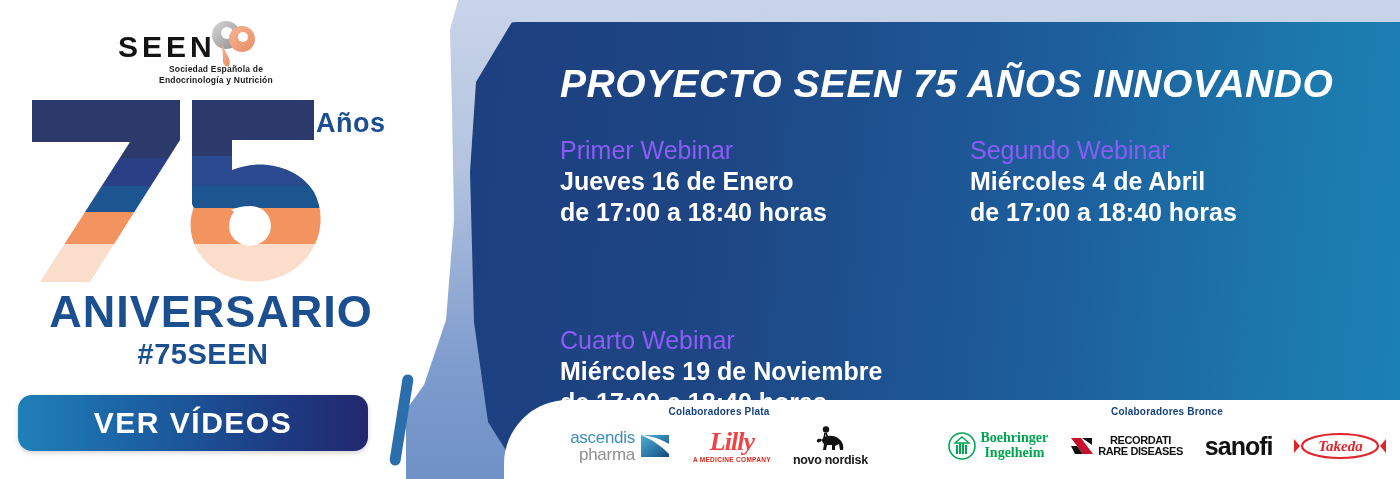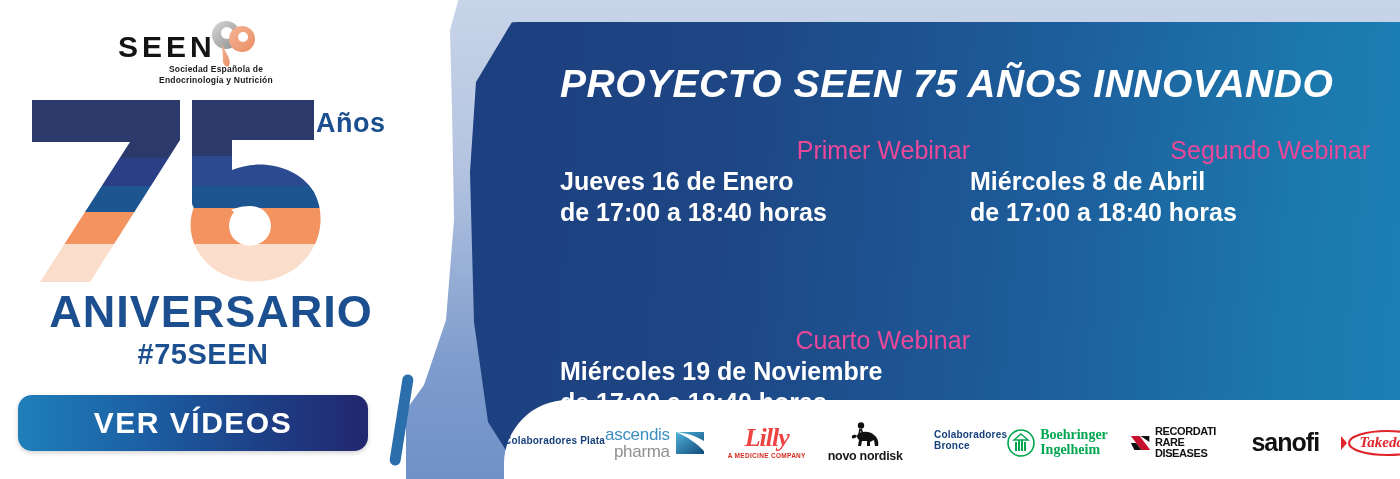--- a/index.html
+++ b/index.html
@@ -65,31 +65,31 @@
   }
 
   
   .title{
     position:absolute;left:560px;top:62px;width:800px;
     font-size:39px;font-weight:700;font-style:italic;color:#ffffff;
     letter-spacing:.5px;white-space:nowrap;
   }
   .webinars{position:absolute;left:560px;top:136px;width:810px;}
   .wgrid{display:grid;grid-template-columns:410px 400px;grid-row-gap:98px;}
-  .w-name{font-size:25px;font-weight:400;color:#ec4899;line-height:1.12;text-align:right;}
+  .w-name{font-size:25px;font-weight:400;color:#8b5cf6;line-height:1.12;}
   .w-date{font-size:25px;font-weight:700;color:#ffffff;line-height:1.24;margin-top:2px;}
   .w-time{font-size:25px;font-weight:700;color:#ffffff;line-height:1.24;}
 
   
   .sponsors{
     position:absolute;left:504px;top:400px;width:896px;height:79px;
     background:#ffffff;border-top-left-radius:64px;
     display:flex;
   }
-  .sp-col{flex:1;display:flex;flex-direction:row;align-items:center;padding-top:6px;}
+  .sp-col{flex:1;display:flex;flex-direction:column;align-items:center;padding-top:6px;text-align:center;}
   .sp-col.silver{flex:0 0 430px;}
   .sp-col.bronze{flex:1;}
   .sp-head{font-size:10px;font-weight:700;color:#16407c;letter-spacing:.2px;margin-bottom:5px;}
   .sp-row{display:flex;align-items:center;gap:22px;height:48px;}
 
   .logo-ascendis{display:flex;align-items:center;gap:4px;}
   .asc-text{display:flex;flex-direction:column;line-height:1;align-items:flex-end;}
   .asc-1{font-size:17px;color:#3b8fc0;font-weight:400;letter-spacing:-.3px;}
   .asc-2{font-size:17px;color:#8d8f91;font-weight:400;letter-spacing:-.3px;}
   .asc-mark{width:32px;height:28px;}
@@ -196,21 +196,21 @@
 
   <div class="webinars">
     <div class="wgrid">
       <div class="w-item">
         <div class="w-name">Primer Webinar</div>
         <div class="w-date">Jueves 16 de Enero</div>
         <div class="w-time">de 17:00 a 18:40 horas</div>
       </div>
       <div class="w-item">
         <div class="w-name">Segundo Webinar</div>
-        <div class="w-date">Miércoles 8 de Abril</div>
+        <div class="w-date">Miércoles 4 de Abril</div>
         <div class="w-time">de 17:00 a 18:40 horas</div>
       </div>
       <div class="w-item">
         <div class="w-name">Cuarto Webinar</div>
         <div class="w-date">Miércoles 19 de Noviembre</div>
         <div class="w-time">de 17:00 a 18:40 horas</div>
       </div>
     </div>
   </div>
 

